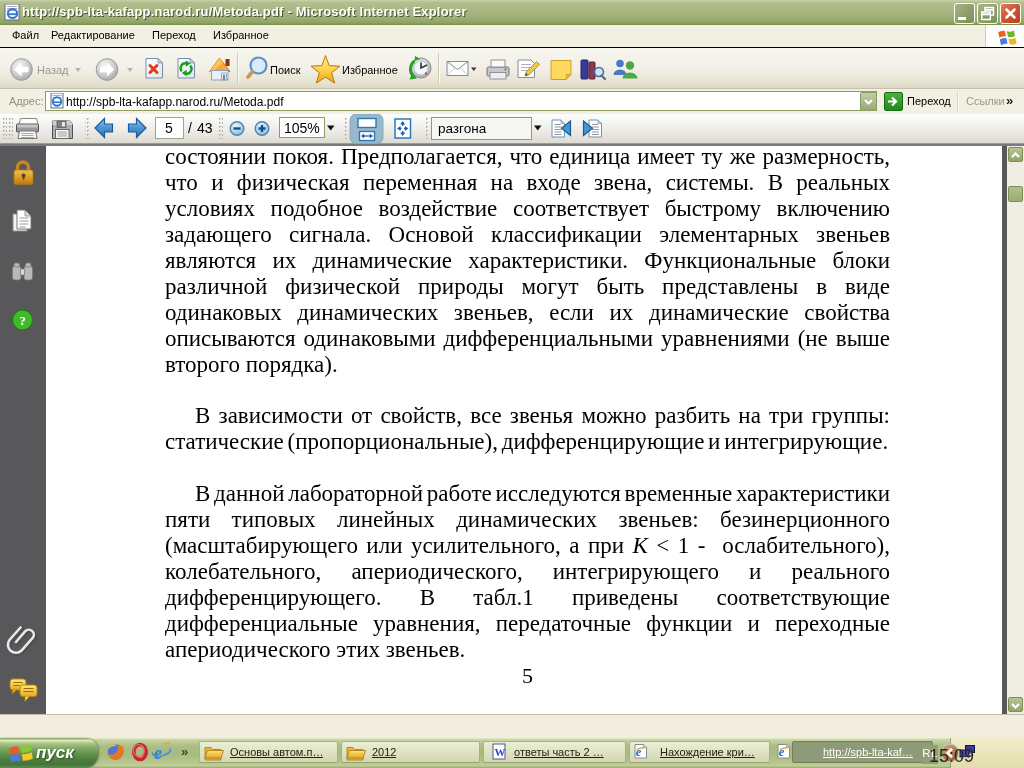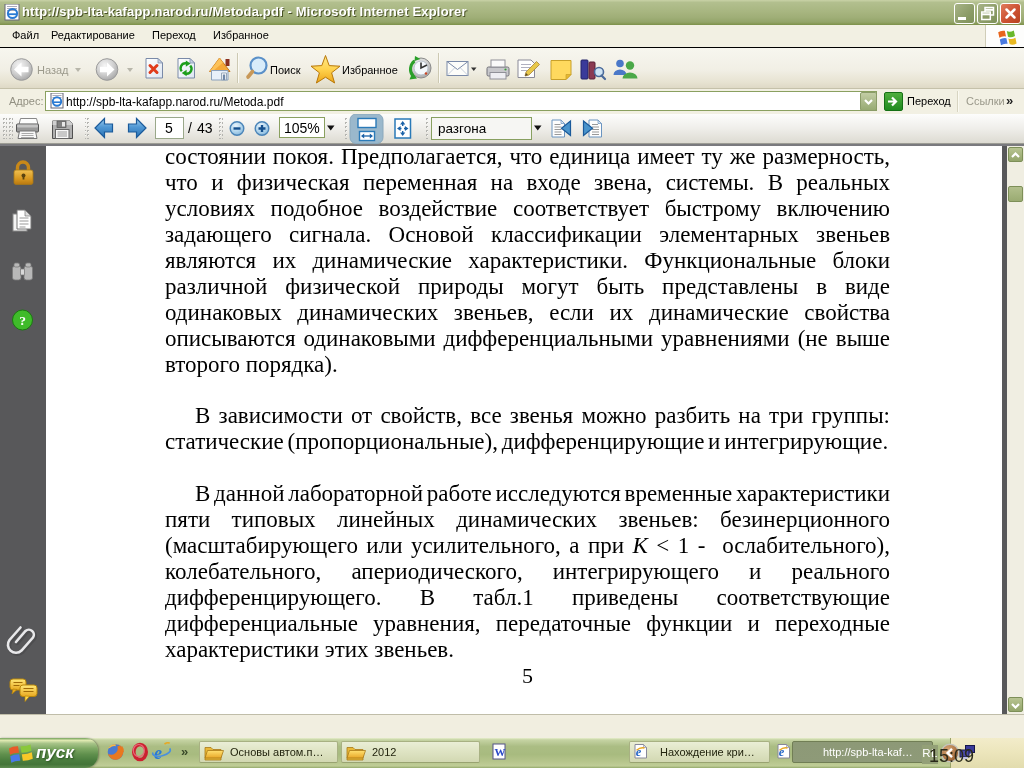--- a/index.html
+++ b/index.html
@@ -50,21 +50,21 @@
 #botframe{left:0;top:714px;width:1024px;height:24px;background:#f1eee0;border-top:1px solid #c0bda9;}
 
 #taskbar{left:0;top:738px;width:1024px;height:30px;
  background:linear-gradient(180deg,#e7eecb 0%,#c6d4a4 6%,#abbd84 28%,#a8bb7f 55%,#b7c68d 80%,#c0cd97 93%,#93a96b 100%);}
 #startbtn{left:0;top:0;width:98px;height:30px;border-radius:0 13px 13px 0;
  background:linear-gradient(180deg,#72a05a 0%,#e0eab2 8%,#a8c489 18%,#7fa965 35%,#5f8f4c 55%,#4a7d3e 75%,#447539 88%,#5e8c50 100%);
  box-shadow:1px 0 2px rgba(0,0,0,.35);}
 #starttext{left:36px;top:5px;color:#fff;font-weight:bold;font-style:italic;font-size:17px;text-shadow:1px 1px 2px #2a5220;}
 .taskbtn{position:absolute;top:3px;height:22px;border-radius:2px;background:linear-gradient(180deg,#eaeed6 0%,#dfe4c4 45%,#d2d8b2 100%);border:1px solid #a8b183;border-bottom-color:#99a371;box-sizing:border-box;font-size:11px;color:#23250f;}
 .taskbtn.active{background:linear-gradient(180deg,#87937024,#87937000) ,#8e9a78;border:1px solid #717e55;color:#fff;}
-.tbtext{position:absolute;left:30px;top:4px;white-space:nowrap;overflow:hidden;}
+.tbtext{position:absolute;left:30px;top:4px;white-space:nowrap;overflow:hidden;text-decoration:underline;}
 #tray{left:950px;top:0;width:74px;height:30px;background:linear-gradient(180deg,#f2ecca 0%,#ece5bb 50%,#e2dcae 100%);border-left:1px solid #98a269;}
 #clock{left:929px;top:8px;font-size:18px;color:#2a2a1a;}
 #rlbox{left:922px;top:7px;width:16px;height:17px;background:#93a077;color:#fff;font-size:11.5px;padding-top:2px;text-align:center;letter-spacing:0.3px;}
 </style></head>
 <body>
 <div class="abs" id="titlebar"></div>
 <svg class="abs" style="left:4px;top:4px;" width="17" height="17">
 <rect x="1" y="0" width="14" height="16" fill="#fff" stroke="#667"></rect>
 <path d="M3 2.5 h10 M3 4.5 h10 M3 6.5 h10" stroke="#aab" stroke-width="1"></path>
 <circle cx="8.5" cy="9.5" r="4.6" fill="none" stroke="#2a7ad4" stroke-width="2"></circle>
@@ -343,21 +343,21 @@
 <div class="dline" style="top:326px;">описываются одинаковыми дифференциальными уравнениями (не выше</div>
 <div class="dline plain" style="top:352px;">второго порядка).</div>
 <div class="dline ind" style="top:403px;">В зависимости от свойств, все звенья можно разбить на три группы:</div>
 <div class="dline plain" style="top:429px;word-spacing:-2px;">статические (пропорциональные), дифференцирующие и интегрирующие.</div>
 <div class="dline ind" style="top:481px;word-spacing:-2px;">В данной лабораторной работе исследуются временные характеристики</div>
 <div class="dline" style="top:507px;">пяти типовых линейных динамических звеньев: безинерционного</div>
 <div class="dline" style="top:533px;">(масштабирующего или усилительного, а при <i>К</i> &lt; 1 -&nbsp; ослабительного),</div>
 <div class="dline" style="top:559px;">колебательного, апериодического, интегрирующего и реального</div>
 <div class="dline" style="top:585px;">дифференцирующего. В табл.1 приведены соответствующие</div>
 <div class="dline" style="top:611px;">дифференциальные уравнения, передаточные функции и переходные</div>
-<div class="dline plain" style="top:637px;">характеристики этих звеньев.</div>
+<div class="dline plain" style="top:637px;">апериодического этих звеньев.</div>
 <div class="dline plain" style="top:663px;text-align:center;text-align-last:center;font-size:22px;">5</div>
 </div>
 <div class="abs" id="botframe"></div>
 <div class="abs" id="taskbar">
  <div class="abs" id="startbtn"></div>
  <svg class="abs" style="left:8px;top:5px;" width="27" height="22">
   <g transform="skewY(-4)">
   <path d="M1 5.5 Q4.5 3.5 10 4 L11 10.5 Q5.5 10 2 12 Z" fill="#e85a28"></path>
   <path d="M12.5 4.2 Q17.5 4.8 22.5 3 L23.5 9.5 Q18.5 11.2 13.5 10.7 Z" fill="#8ac83a"></path>
   <path d="M2.3 13.5 Q5.8 11.5 11.3 12 L12.3 18.5 Q6.8 18 3.3 20 Z" fill="#4a7ae8"></path>
@@ -379,20 +379,23 @@
   <path d="M53 14.5 a9 4 -14 1 0 16.5 -4" fill="none" stroke="#4a90dc" stroke-width="1.7"></path>
   <path d="M64.5 6 q3.2 -2 5.2 -.8" fill="none" stroke="#e8a820" stroke-width="1.7"></path>
 
   <text x="81" y="18" font-size="13" font-weight="bold" fill="#3a4a2a" font-family="Liberation Sans">»</text>
  </svg>
  <div class="taskbtn" style="left:199px;width:139px;">
       <span class="tbtext">Основы автом.п…</span>
     </div>
  <div class="taskbtn" style="left:341px;width:139px;">
       <span class="tbtext">2012</span>
+    </div>
+ <div class="taskbtn" style="left:483px;width:143px;">
+      <span class="tbtext">ответы часть 2 …</span>
     </div>
  <div class="taskbtn" style="left:629px;width:141px;">
       <span class="tbtext">Нахождение кри…</span>
     </div>
  <div class="taskbtn active" style="left:772px;width:141px;margin-left:20px;">
       <span class="tbtext">http://spb-lta-kaf…</span>
     </div>
  <svg class="abs" style="left:199px;top:3px;" width="620" height="24">
   <defs>
   <linearGradient id="gfold" x1="0" y1="0" x2="0" y2="1">

